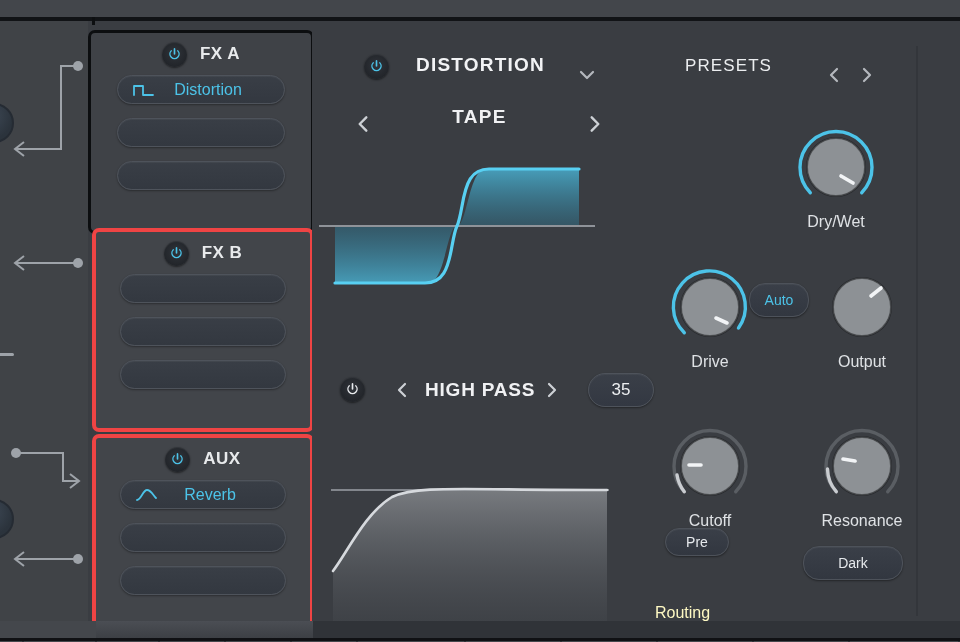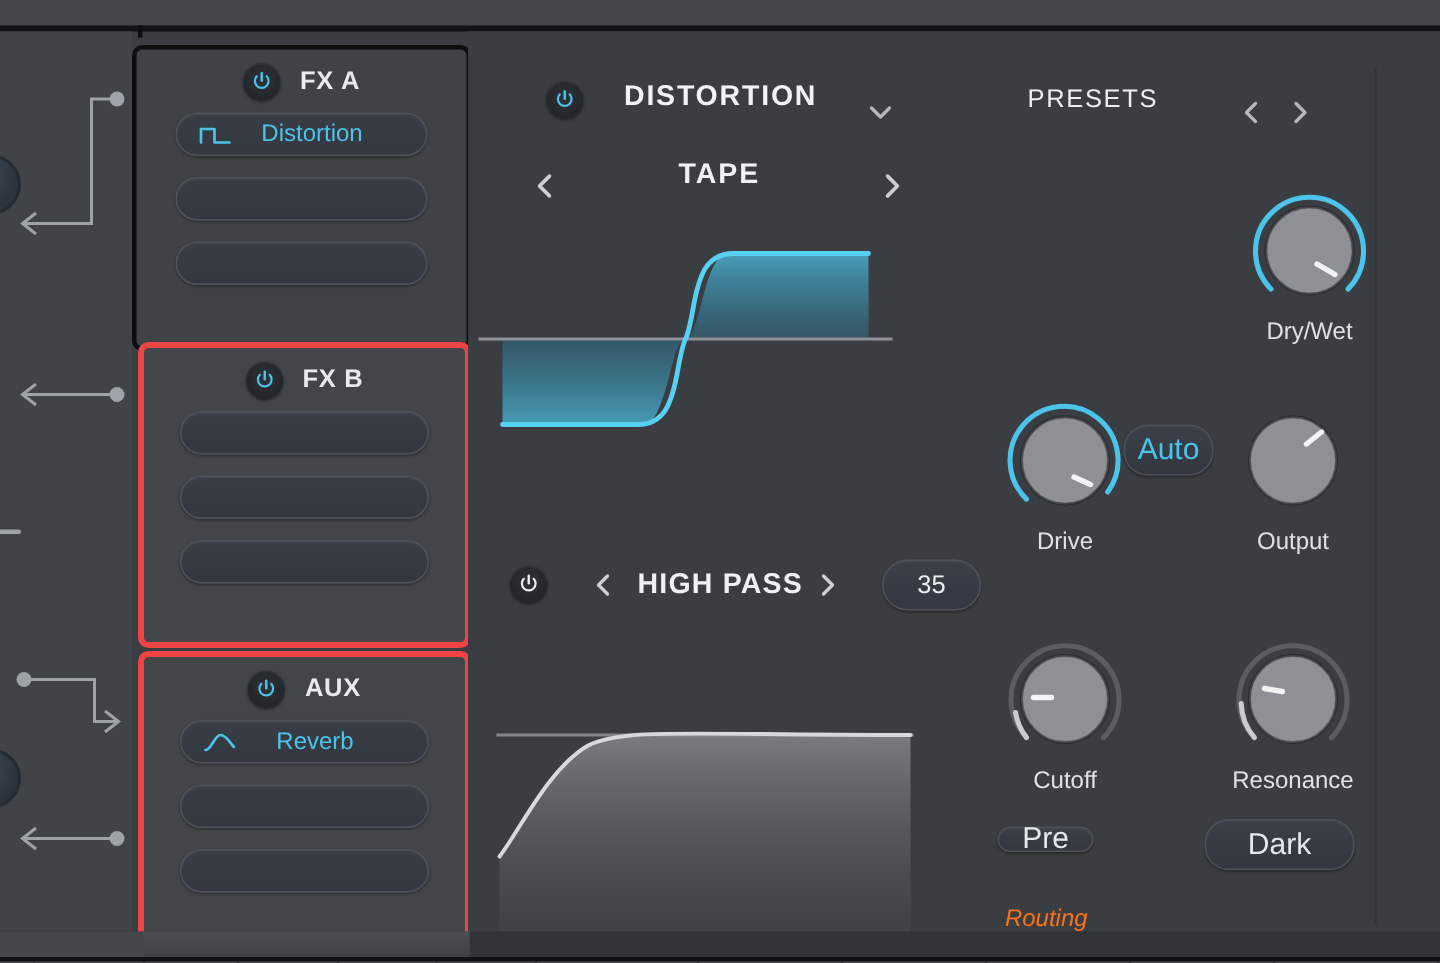--- a/index.html
+++ b/index.html
@@ -215,30 +215,28 @@
 
   
   .pill {
     position: absolute;
     border-radius: 16px;
     background: linear-gradient(180deg, #3a3f48 0%, #323740 100%);
     border: 1px solid #4d525a;
     box-shadow: inset 0 1px 1px rgba(255,255,255,.05), 0 1px 2px rgba(0,0,0,.4);
     display: flex; align-items: center; justify-content: center;
     color: #e6e9ec;
-    font-size: 20px;
+    font-size: 14px;
   }
   .pill.accent { color: #4cc3e8; }
 
   #routing-caption {
     position: absolute;
-    color: #f97316;
+    color: #fef9c3;
     font-size: 16px;
-    text-align: center;
-    font-style: italic;
   }
 
   
   #right-divider {
     position: absolute;
     left: 604px; top: 25px;
     width: 2px; height: 570px;
     background: #33363b;
   }
 
@@ -474,21 +472,21 @@
       </defs>
 
       <path d="M16 110 C30 92 48 52 75 36 C100 24 140 29 290 29 L290 170 L16 170 Z" fill="url(#gFilt)"></path>
 
       <line x1="14" y1="29" x2="292" y2="29" stroke="#83878d" stroke-width="2"></line>
 
       <path d="M16 110 C30 92 48 52 75 36 C100 24 140 29 290 29" stroke="#d6d9dd" stroke-width="2.6" fill="none" stroke-linecap="round"></path>
     </svg>
   </div>
 
-  <div class="knob-unit" style="left:506px; top:103px; width:110px;">
+  <div class="knob-unit" style="left:469px; top:103px; width:110px;">
     <svg class="knob-svg" width="86" height="86" viewBox="0 0 86 86">
       <path d="M17.3 68.7 A36 36 0 1 1 68.7 68.7" stroke="#4cc3e8" stroke-width="3.4" fill="none" stroke-linecap="round"></path>
       <circle cx="43" cy="43" r="29" fill="#8d9195" stroke="#63676b" stroke-width="1"></circle>
       <circle cx="43" cy="43" r="29" fill="none" stroke="#00000055" stroke-width="2"></circle>
       <line x1="48" y1="52" x2="60" y2="59" stroke="#f2f4f6" stroke-width="3.6" stroke-linecap="round"></line>
     </svg>
     <div class="knob-label">Dry/Wet</div>
   </div>
 
   <div class="knob-unit" style="left:343px; top:243px; width:110px;">
@@ -527,21 +525,21 @@
       <path d="M17.3 68.7 A36 36 0 0 1 8.5 46.0" stroke="#c9ccd0" stroke-width="3.4" fill="none" stroke-linecap="round"></path>
       <circle cx="43" cy="43" r="29" fill="#8d9195" stroke="#63676b" stroke-width="1"></circle>
       <circle cx="43" cy="43" r="29" fill="none" stroke="#00000055" stroke-width="2"></circle>
       <line x1="36" y1="38" x2="24" y2="36" stroke="#f2f4f6" stroke-width="3.6" stroke-linecap="round"></line>
     </svg>
     <div class="knob-label">Resonance</div>
   </div>
 
   <div class="pill accent" style="left:437px; top:262px; width:60px; height:34px;">Auto</div>
 
-  <div class="pill" style="left:353px; top:530px; width:64px; height:17px;">Pre</div>
+  <div class="pill" style="left:353px; top:507px; width:64px; height:28px;">Pre</div>
 
   <div class="pill" style="left:491px; top:525px; width:100px; height:34px;">Dark</div>
 
   <div id="routing-caption" style="left:343px; top:583px; width:85px;">Routing</div>
 </div>
 
 <div id="bottom-strip">
   <div id="bottom-left-block">
     <div class="sheen"></div>
   </div>

